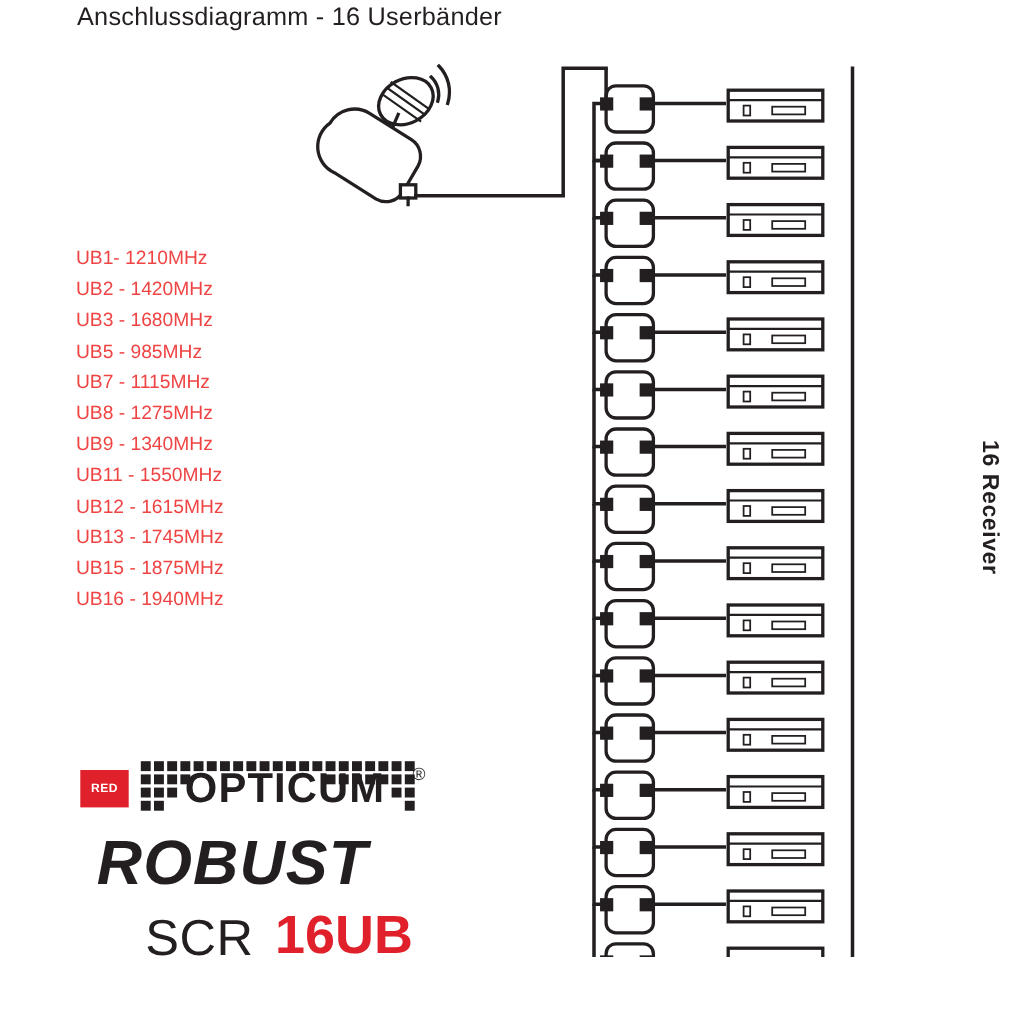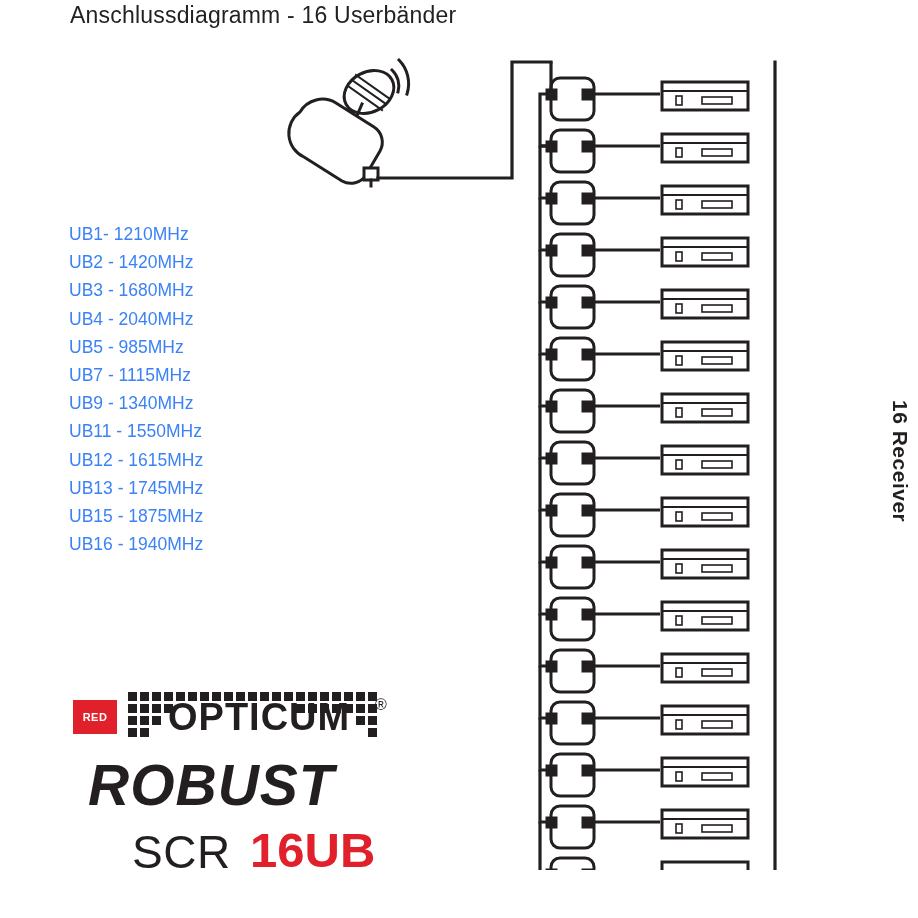--- a/index.html
+++ b/index.html
@@ -27,21 +27,21 @@
   }
   #band-list {
     position: absolute;
     left: 69px;
     top: 220px;
     width: 250px;
   }
   .band-row {
     font-size: 17.5px;
     line-height: 28.2px;
-    color: #3b82f6;
+    color: #ef4444;
     white-space: nowrap;
   }
   #receiver-label {
     position: absolute;
     right: 6px;
     top: 400px;
     font-size: 21px;
     font-weight: bold;
     color: #231f20;
     writing-mode: vertical-rl;
@@ -393,23 +393,23 @@
           <rect x="676" y="876" width="6" height="9" fill="#ffffff" stroke="#231f20" stroke-width="1.6"></rect>
           <rect x="702" y="877" width="30" height="7" fill="#ffffff" stroke="#231f20" stroke-width="1.6"></rect>
         </g>
     </g>
   </svg>
 
   <div id="band-list">
     <div class="band-row">UB1- 1210MHz</div>
     <div class="band-row">UB2 - 1420MHz</div>
     <div class="band-row">UB3 - 1680MHz</div>
-    <div class="band-row">UB4 - 2040MHz</div>
     <div class="band-row">UB5 - 985MHz</div>
     <div class="band-row">UB7 - 1115MHz</div>
+    <div class="band-row">UB8 - 1275MHz</div>
     <div class="band-row">UB9 - 1340MHz</div>
     <div class="band-row">UB11 - 1550MHz</div>
     <div class="band-row">UB12 - 1615MHz</div>
     <div class="band-row">UB13 - 1745MHz</div>
     <div class="band-row">UB15 - 1875MHz</div>
     <div class="band-row">UB16 - 1940MHz</div>
   </div>
 
   <div id="receiver-label">16 Receiver</div>
 

